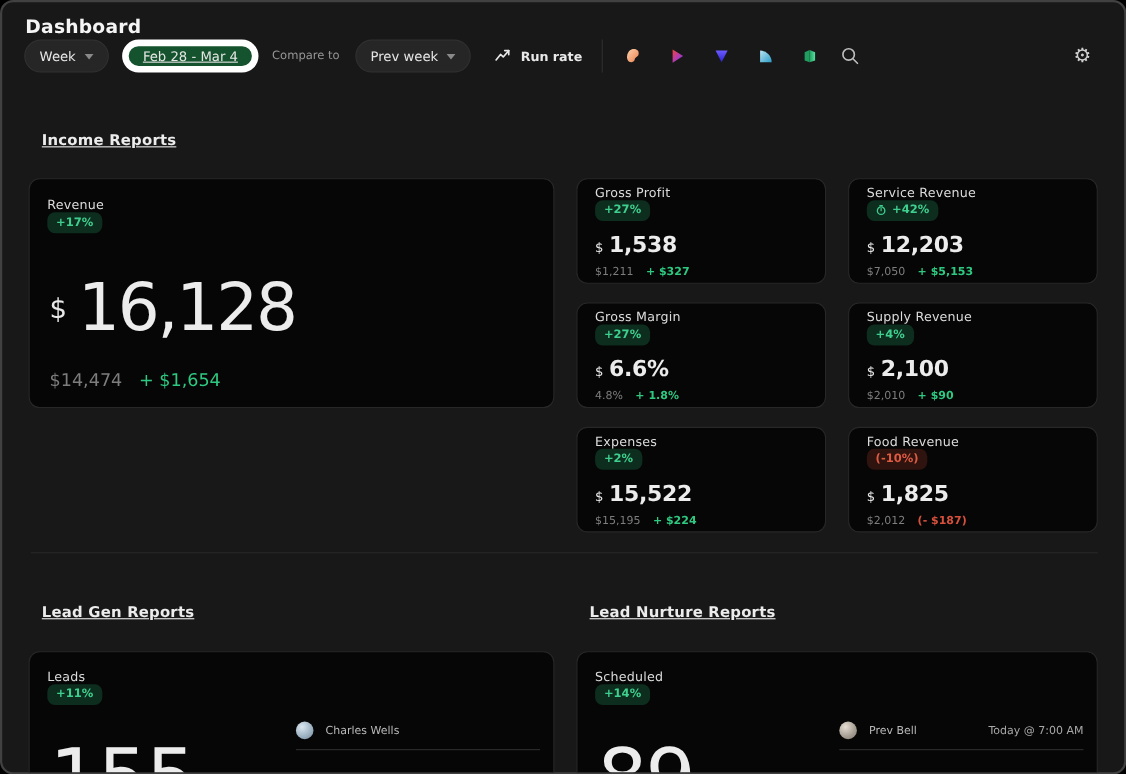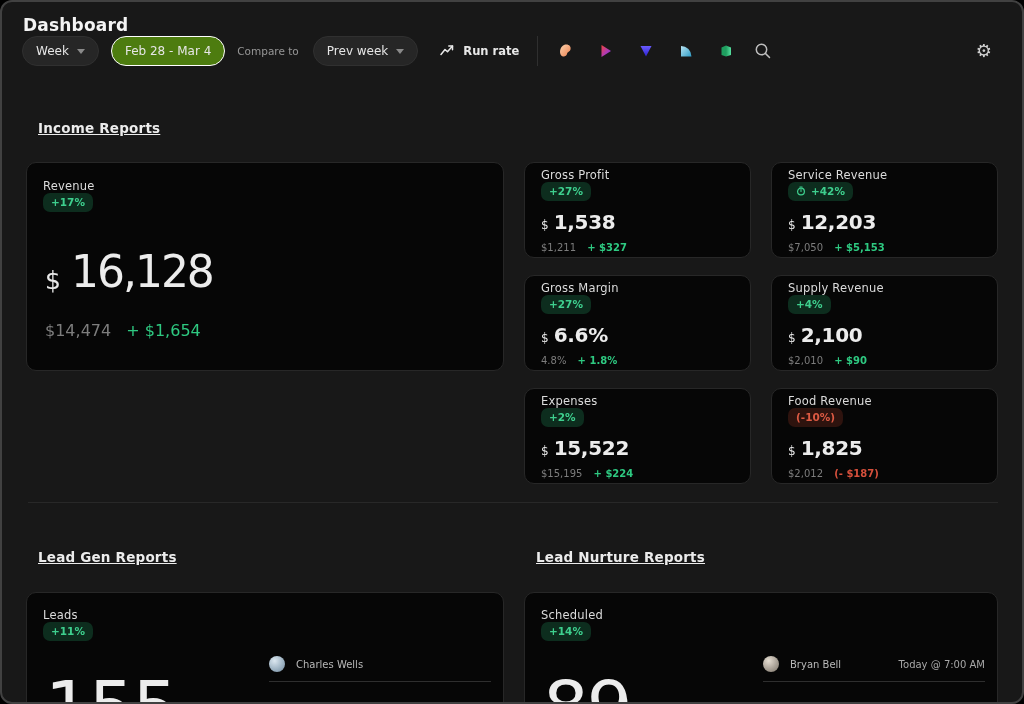--- a/index.html
+++ b/index.html
@@ -12,21 +12,21 @@
   }
   
   .header { padding:13px 20px 0 21px; }
   .page-title { font-size:17px; font-weight:700; letter-spacing:.2px; color:#f4f4f4; }
   .toolbar { display:flex; align-items:center; margin:1px 20px 0 20px; height:30px; }
   .pill {
     height:30px; display:inline-flex; align-items:center; gap:8px;
     background:#262626; border:1px solid #303030; border-radius:16px;
     padding:0 13px; font-size:12px; color:#e6e6e6; cursor:pointer; white-space:nowrap;
   }
-  .pill.outline { background:#4d7c0f; border:1px solid #ffffff; }
+  .pill.outline { background:#14532d; border:6px solid #ffffff;text-decoration:underline; }
   .chev { width:0; height:0; border-left:4px solid transparent; border-right:4px solid transparent;
           border-top:5px solid #8a8a8a; display:inline-block; }
   .compare-label { font-size:10.5px; color:#969696; margin:0 14px 0 12px; } .gap12 { width:12px; }
   .runrate { display:flex; align-items:center; gap:9px; margin-left:22px; font-size:11.5px;
              font-weight:700; color:#e8e8e8; cursor:pointer; }
   .vdivider { width:1px; height:30px; background:#2f2f2f; margin:0 20px 0 18px; }
   .app-icons { display:flex; align-items:center; gap:24px; }
   .app-icon { width:16px; height:16px; display:inline-flex; cursor:pointer; }
   .search-btn { margin-left:20px; display:inline-flex; cursor:pointer; }
   .gear-btn { margin-left:auto; margin-right:10px; font-size:18px; color:#cfcfcf; cursor:pointer; line-height:1; }
@@ -42,21 +42,21 @@
   .revenue-card { width:478px; height:209px; padding:16px; flex:none; }
   .card-toprow { display:flex; align-items:flex-start; justify-content:space-between;flex-direction:column; }
   .card-label { font-size:11.5px; color:#dcdcdc; letter-spacing:.2px; }
   .badge {
     display:inline-flex; align-items:center; gap:5px;
     background:#0d2d1e; color:#3ecf8e; font-size:10.5px; font-weight:700;
     padding:4px 8px; border-radius:7px; line-height:1;
   }
   .rev-valuerow { display:flex; align-items:flex-start; margin-top:38px; padding-left:2px; }
   .rev-currency { font-size:25px; font-weight:500; color:#e9e9e9; margin:16px 10px 0 0; }
-  .rev-value { font-size:44px; font-weight:500; letter-spacing:-2px; color:#ececec; line-height:1; }
+  .rev-value { font-size:60px; font-weight:500; letter-spacing:-2px; color:#ececec; line-height:1; }
   .rev-subrow { margin-top:26px; font-size:16px; padding-left:2px; }
   .prev { color:#7d7d7d; }
   .delta { color:#2ec981; margin-left:10px; }
   
   .metrics-grid { flex:1; display:grid; grid-template-columns:1fr 1fr; grid-auto-rows:96px; gap:17px 20px; }
   .metric-card { padding:5px 16px; }
   .m-valuerow { display:flex; align-items:baseline; margin-top:9px; }
   .m-currency { font-size:12px; font-weight:500; color:#e9e9e9; margin-right:5px; }
   .m-value { font-size:20px; font-weight:700; letter-spacing:-.3px; color:#ececec; }
   .m-subrow { margin-top:8px; font-size:10px; }
@@ -333,21 +333,21 @@
         <div class="section-title">Lead Nurture Reports</div>
         <div class="card bottom-card">
           <div class="card-toprow">
             <span class="card-label">Scheduled</span>
             <span class="badge">+14%</span>
           </div>
           <div class="big-number">89</div>
           <div class="person-row">
             <div class="person-line">
               <span class="avatar warm"></span>
-              <span class="person-name">Bryan Bell</span>
+              <span class="person-name">Prev Bell</span>
               <span class="person-time">Today @ 7:00 AM</span>
             </div>
             <div class="person-divider"></div>
           </div>
         </div>
       </div>
 
     </div>
   </div>
 </div>

